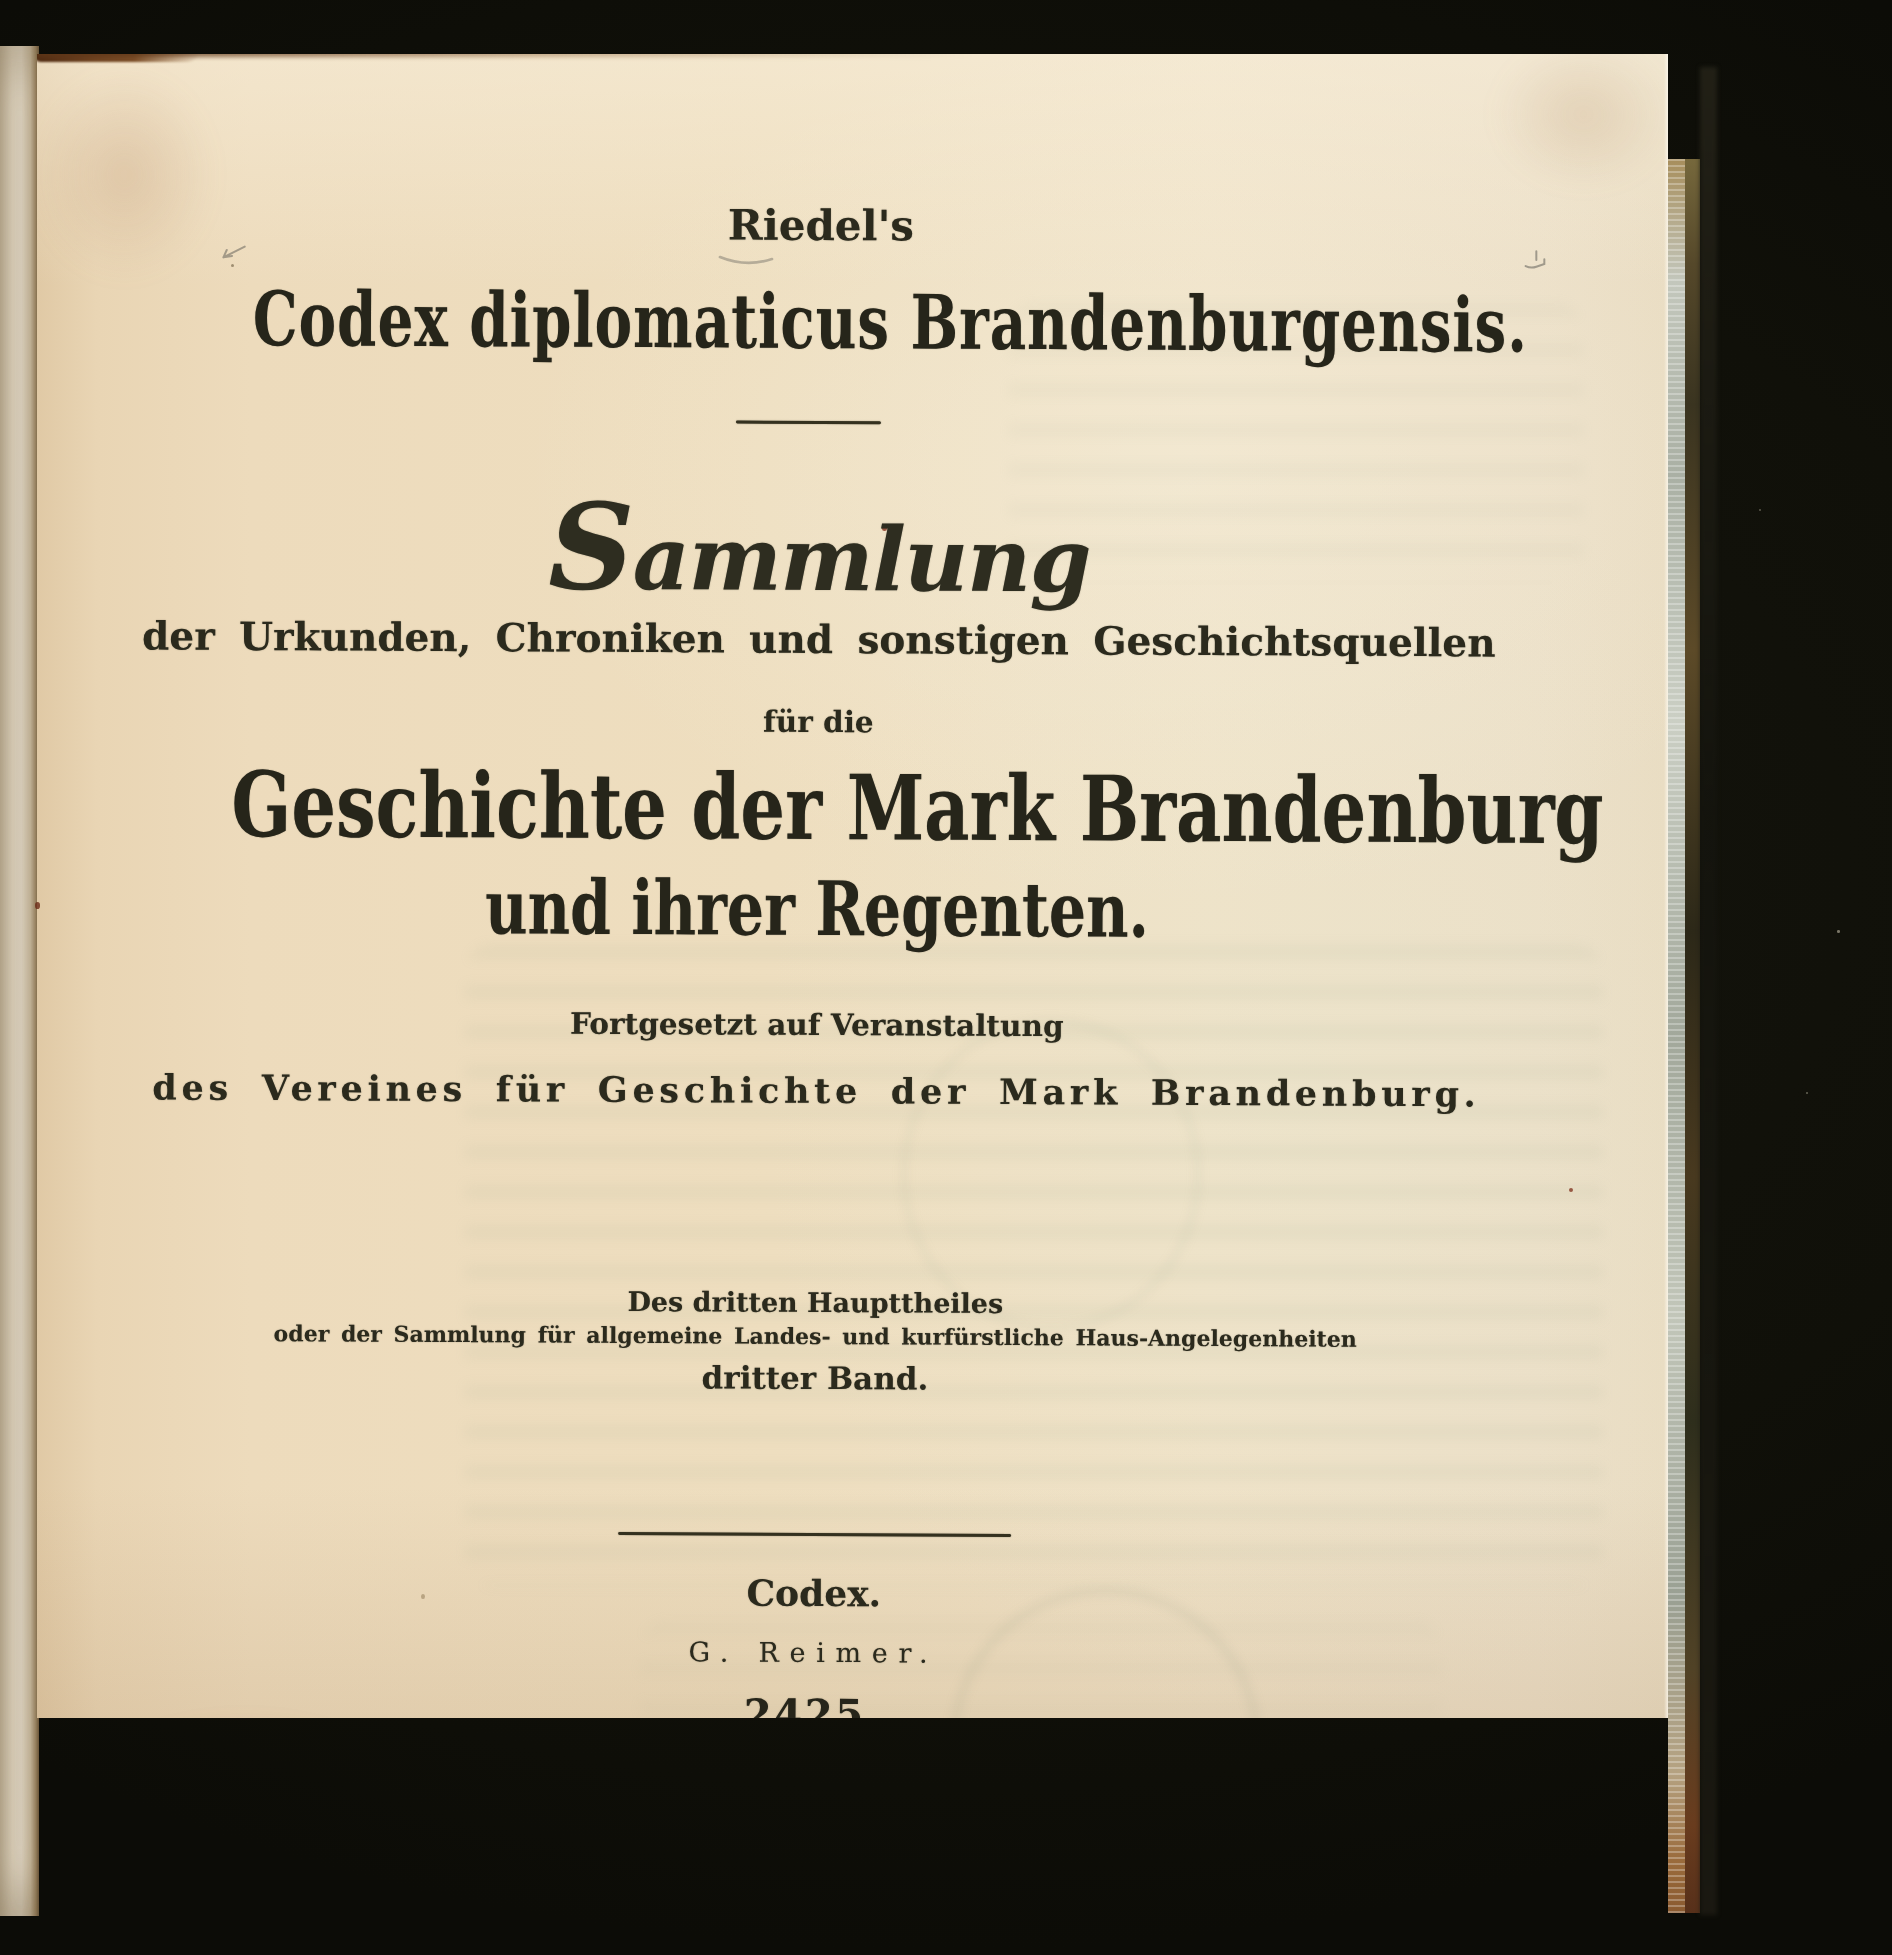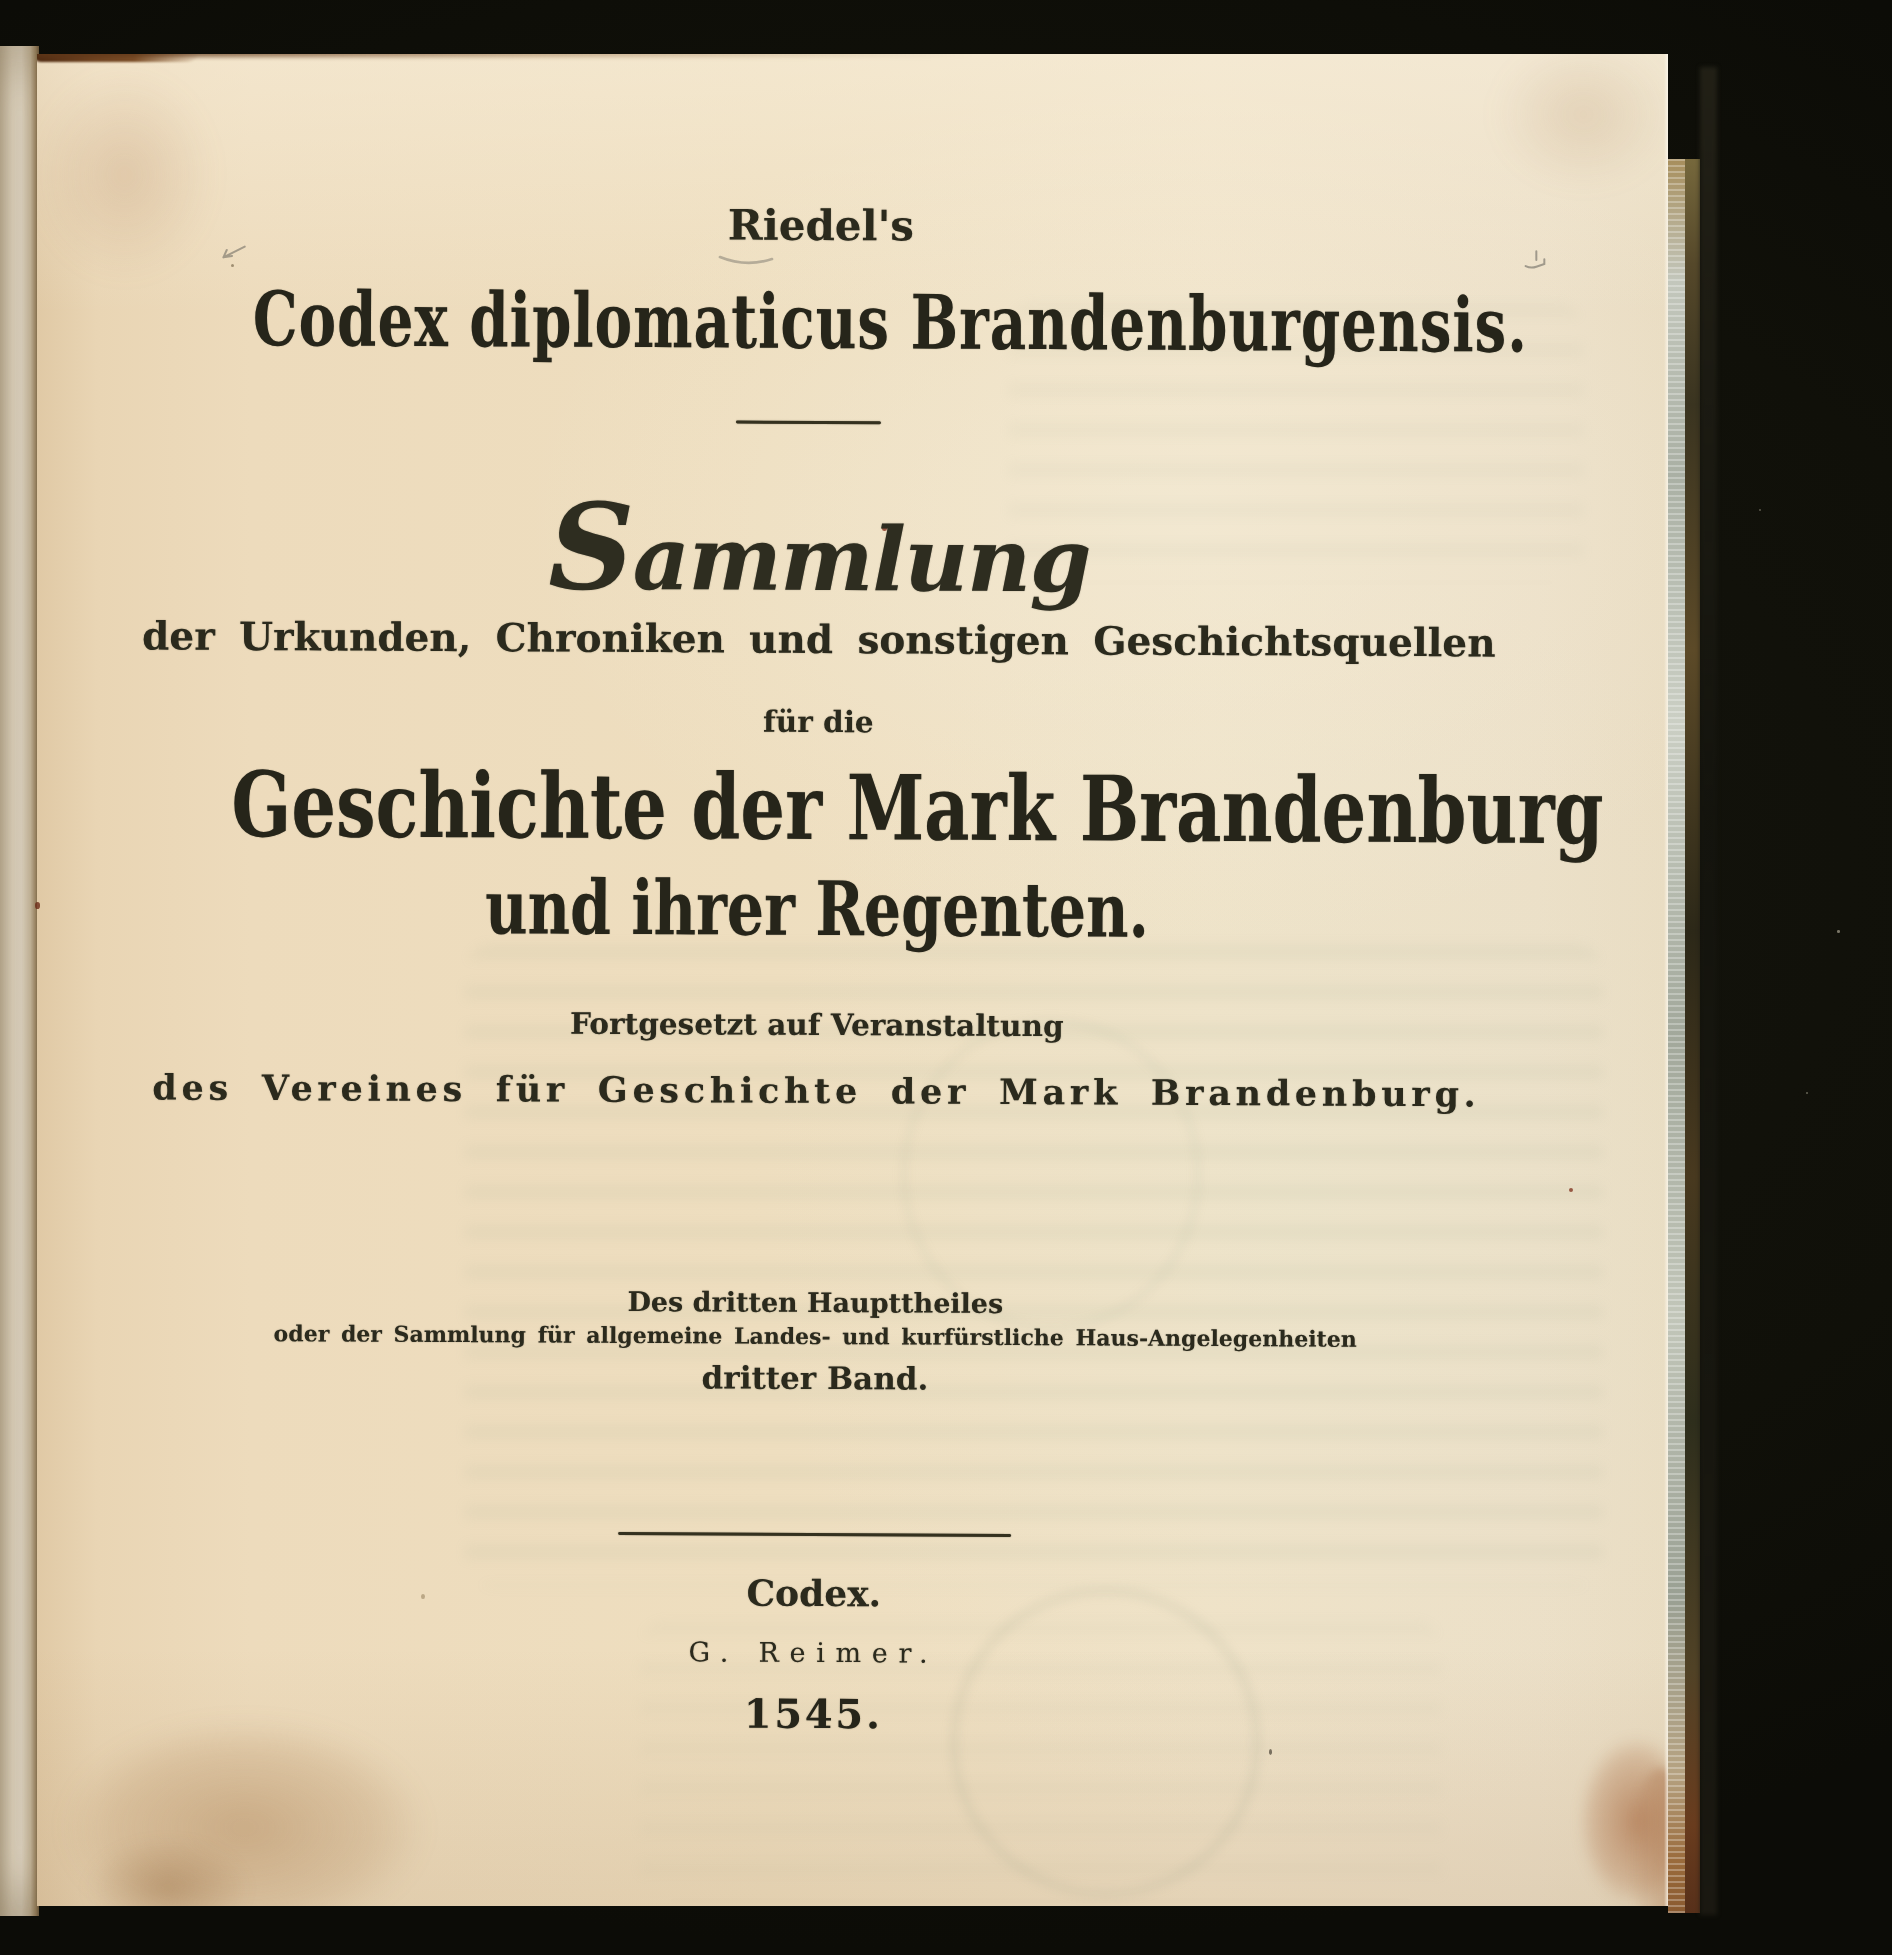--- a/index.html
+++ b/index.html
@@ -4,21 +4,21 @@
 <style>
   html,body{margin:0;padding:0;background:#111108;}
   body{width:1892px;height:1955px;overflow:hidden;font-family:"DejaVu Serif","Liberation Serif",serif;}
   .scan{position:relative;width:1892px;height:1955px;background:
     radial-gradient(1607px 1071px at 50% 45%, #15150e 0%, #101009 70%, #0c0c07 100%);}
   
   .flyleaf{position:absolute;left:0;top:46px;width:39px;height:1870px;
     background:linear-gradient(90deg,#cfc3ab 0%,#ece2ce 30%,#f0e7d5 55%,#d9cbb1 78%,#a8916e 92%,#6f5c42 100%);
     box-shadow:inset 0 27px 40px rgba(90,70,40,.25), inset 0 -27px 40px rgba(90,70,40,.3);}
   
-  .page{position:absolute;left:37px;top:54px;width:1631px;height:1852px;
+  .page{position:absolute;left:37px;top:54px;width:1631px;height:1664px;
     background:
       linear-gradient(180deg, rgba(250,242,224,.45) 0%, rgba(250,242,224,0) 14%, rgba(0,0,0,0) 86%, rgba(140,100,60,.12) 100%),
       radial-gradient(1004px 669px at 70% 25%, rgba(244,238,219,.5), rgba(244,238,219,0) 65%),
       radial-gradient(803px 937px at 78% 62%, rgba(232,230,206,.4), rgba(232,230,206,0) 70%),
       linear-gradient(90deg,#e0c9a5 0px,#e9d5b4 60px,#eddbbc 214px,#eedebf 45%,#f0e2c7 72%,#ecdfc7 92%,#e9dcc2 100%);
     overflow:hidden;}
   .page-edge-highlight{position:absolute;right:0;top:0;width:4px;height:100%;
     background:linear-gradient(90deg,rgba(0,0,0,0),rgba(252,248,238,.8));}
   
   .leather-corner{position:absolute;left:-2.7px;top:-31px;width:167px;height:39px;
@@ -147,21 +147,21 @@
       <div class="line frak geschichte sx78"><span>Geschichte der Mark Brandenburg</span></div>
       <div class="line frak regenten sx78"><span>und ihrer Regenten.</span></div>
       <div class="line frak fortgesetzt"><span>Fortgesetzt auf Veranstaltung</span></div>
       <div class="line frak vereines"><span>des Vereines für Geschichte der Mark Brandenburg.</span></div>
       <div class="line frak haupttheiles"><span>Des dritten Haupttheiles</span></div>
       <div class="line frak oderder"><span>oder der Sammlung für allgemeine Landes- und kurfürstliche Haus-Angelegenheiten</span></div>
       <div class="line frak dritterband"><span>dritter Band.</span></div>
       <div class="rule rule-2"></div>
       <div class="line frak berlin"><span>Codex.</span></div>
       <div class="line frak reimer" style="font-weight:normal;"><span>G. Reimer.</span></div>
-      <div class="line frak y1861"><span>1545.</span></div>
+      <div class="line frak y1861"><span>2425.</span></div>
     </div>
 
     <div class="page-edge-highlight"></div>
   </div>
 
   <div class="fore-edge">
     <div class="fe-pages"></div>
     <div class="fe-cover"></div>
   </div>
   <div class="black-cover-strip"></div>

